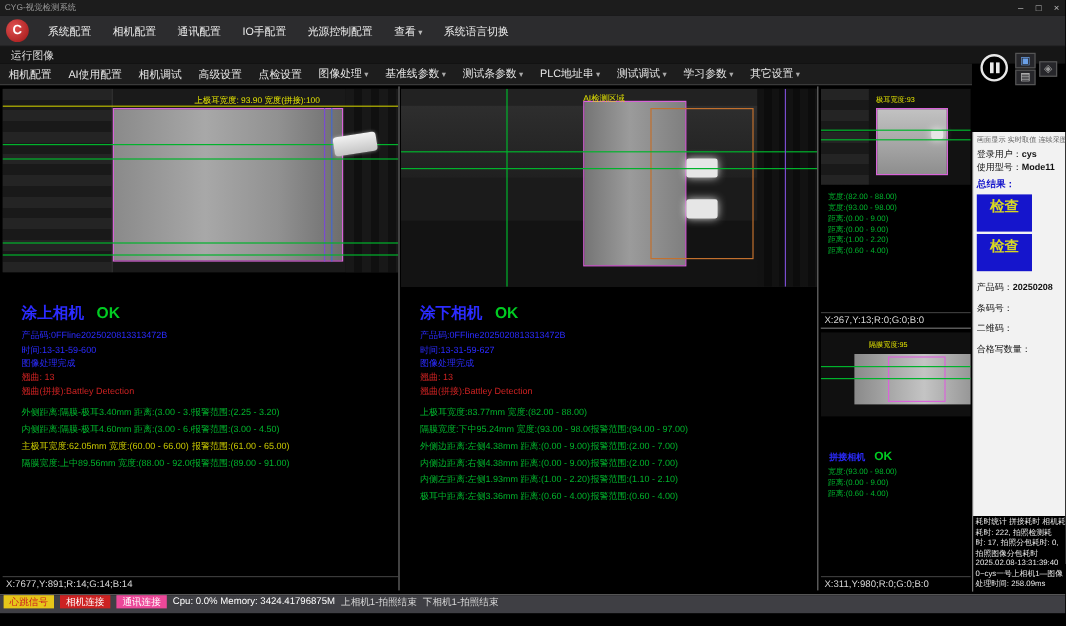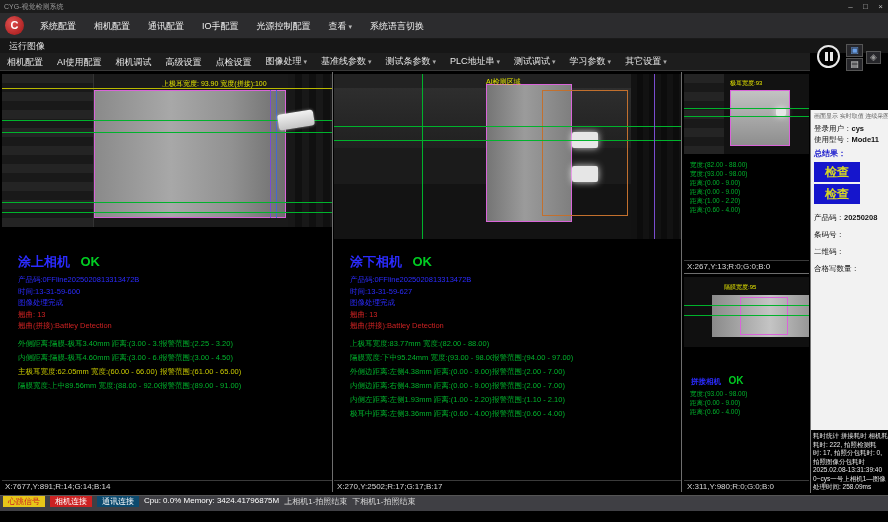--- a/index.html
+++ b/index.html
@@ -72,32 +72,32 @@
   .orange-box{position:absolute;border:1px solid #c2702e;}
   .pink-box{position:absolute;border:1px solid #d964d9;}
   .glint{position:absolute;background:#e6e6e6;border-radius:2px;box-shadow:0 0 7px rgba(255,255,255,.85);}
 
   
   .side-panel{position:absolute;left:810px;top:70px;width:78px;height:360px;background:#f2f2f2;border-left:1px solid #777;padding:2px 3px;overflow:hidden;margin-top:40px;}
   .side-hint{font-size:6px;color:#666;white-space:nowrap;margin-bottom:2px;}
   .side-row{font-size:7.5px;color:#111;line-height:11px;white-space:nowrap;}
   .side-row .val{font-weight:bold;}
   .side-label-blue{font-size:8px;color:#1515cc;font-weight:bold;margin-top:3px;line-height:12px;}
-  .rblock{width:46px;height:20px;margin:2px 0;background:#1515cc;color:#d8d822;font-size:12px;font-weight:bold;text-align:center;line-height:20px;}
+  .rblock{width:46px;height:31px;margin:2px 0;background:#1515cc;color:#d8d822;font-size:12px;font-weight:bold;text-align:center;line-height:20px;}
   .side-gap{height:6px;}
   .stats-panel{position:absolute;left:810px;top:430px;width:78px;height:63px;background:#000;border-left:1px solid #777;color:#e8e8e8;padding:2px 2px;overflow:hidden;}
   .sline{font-size:6.5px;line-height:8.5px;white-space:nowrap;}
 
   
   .statussep{position:absolute;left:0;top:495px;width:888px;height:1px;background:#555;}
   .statusbar{position:absolute;left:0;top:496px;width:888px;height:15px;background:#3f3f44;display:flex;gap:5px;padding:0 3px;}
   .badge{height:11px;line-height:11px;font-size:8px;padding:0 5px;white-space:nowrap;}
   .badge.hb{background:#e6c619;color:#c22;}
   .badge.cam{background:#cc2222;color:#fff;}
-  .badge.comm{background:#0c4a6e;color:#fff;}
+  .badge.comm{background:#ec4899;color:#fff;}
   .sb-text{font-size:8px;color:#fff;white-space:nowrap;}
   .sb-text.dim{color:#d8d8d8;}
 </style>
 </head>
 <body>
 
 <div id="app">
 
   <div class="titlebar">
     <span class="title">CYG-视觉检测系统</span>
@@ -267,21 +267,20 @@
             <span class="mcol">内侧左距离:左侧1.93mm 距离:(1.00 - 2.20)</span>
             <span class="acol">报警范围:(1.10 - 2.10)</span>
           </div>
 
           <div class="mrow">
             <span class="mcol">极耳中距离:左侧3.36mm 距离:(0.60 - 4.00)</span>
             <span class="acol">报警范围:(0.60 - 4.00)</span>
           </div>
         </div>
     </div>
-    <div class="coord-bar">X:270,Y:2502;R:17;G:17;B:17</div>
   </div>
   <div class="vsep" style="left:681px;top:72px;height:420px;"></div>
 
   <div class="panel" style="left:684px;top:72px;width:125px;height:200px;">
     <div class="img-area" style="height:80px;background:#121212;">
       <div class="mach-strip" style="left:0;width:40px;"></div>
       <div class="pink-box" style="left:46px;top:16px;width:60px;height:56px;background:linear-gradient(180deg,#c2c2c2,#8e8e8e);"></div>
       <div class="glint" style="left:92px;top:34px;width:10px;height:8px;"></div>
       <div class="hline green" style="top:34px;"></div>
       <div class="hline green" style="top:42px;"></div>

